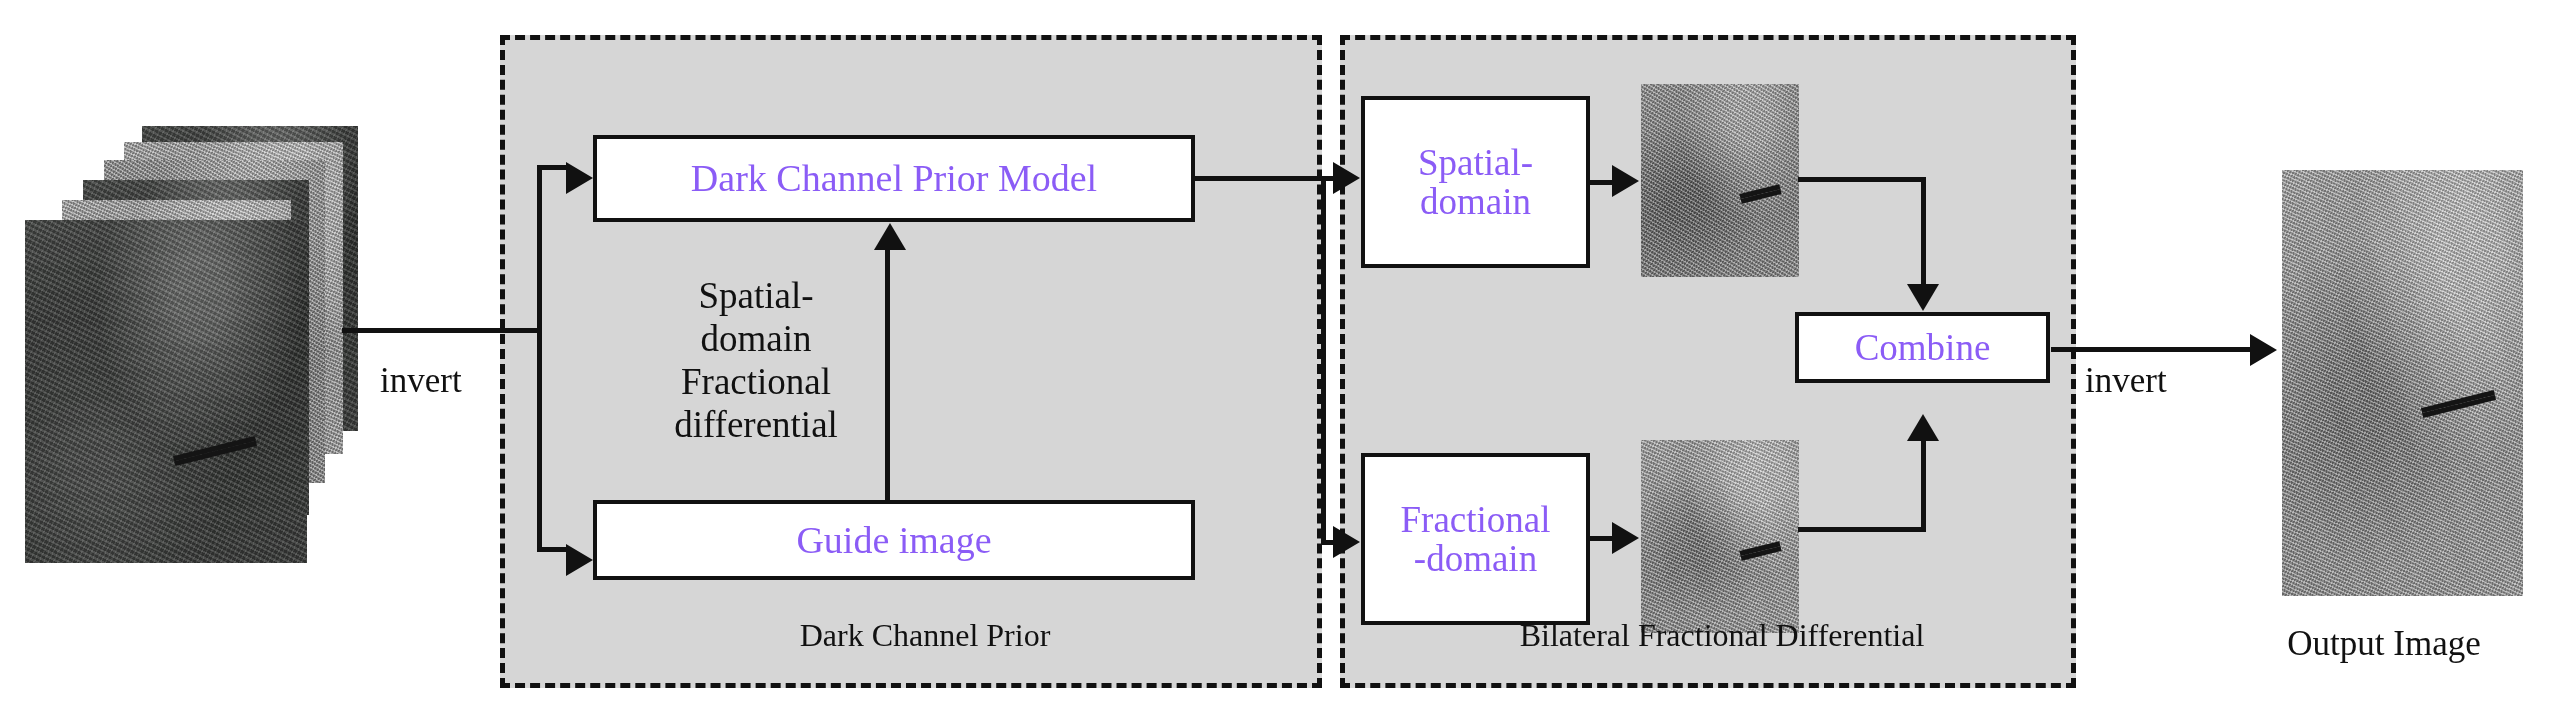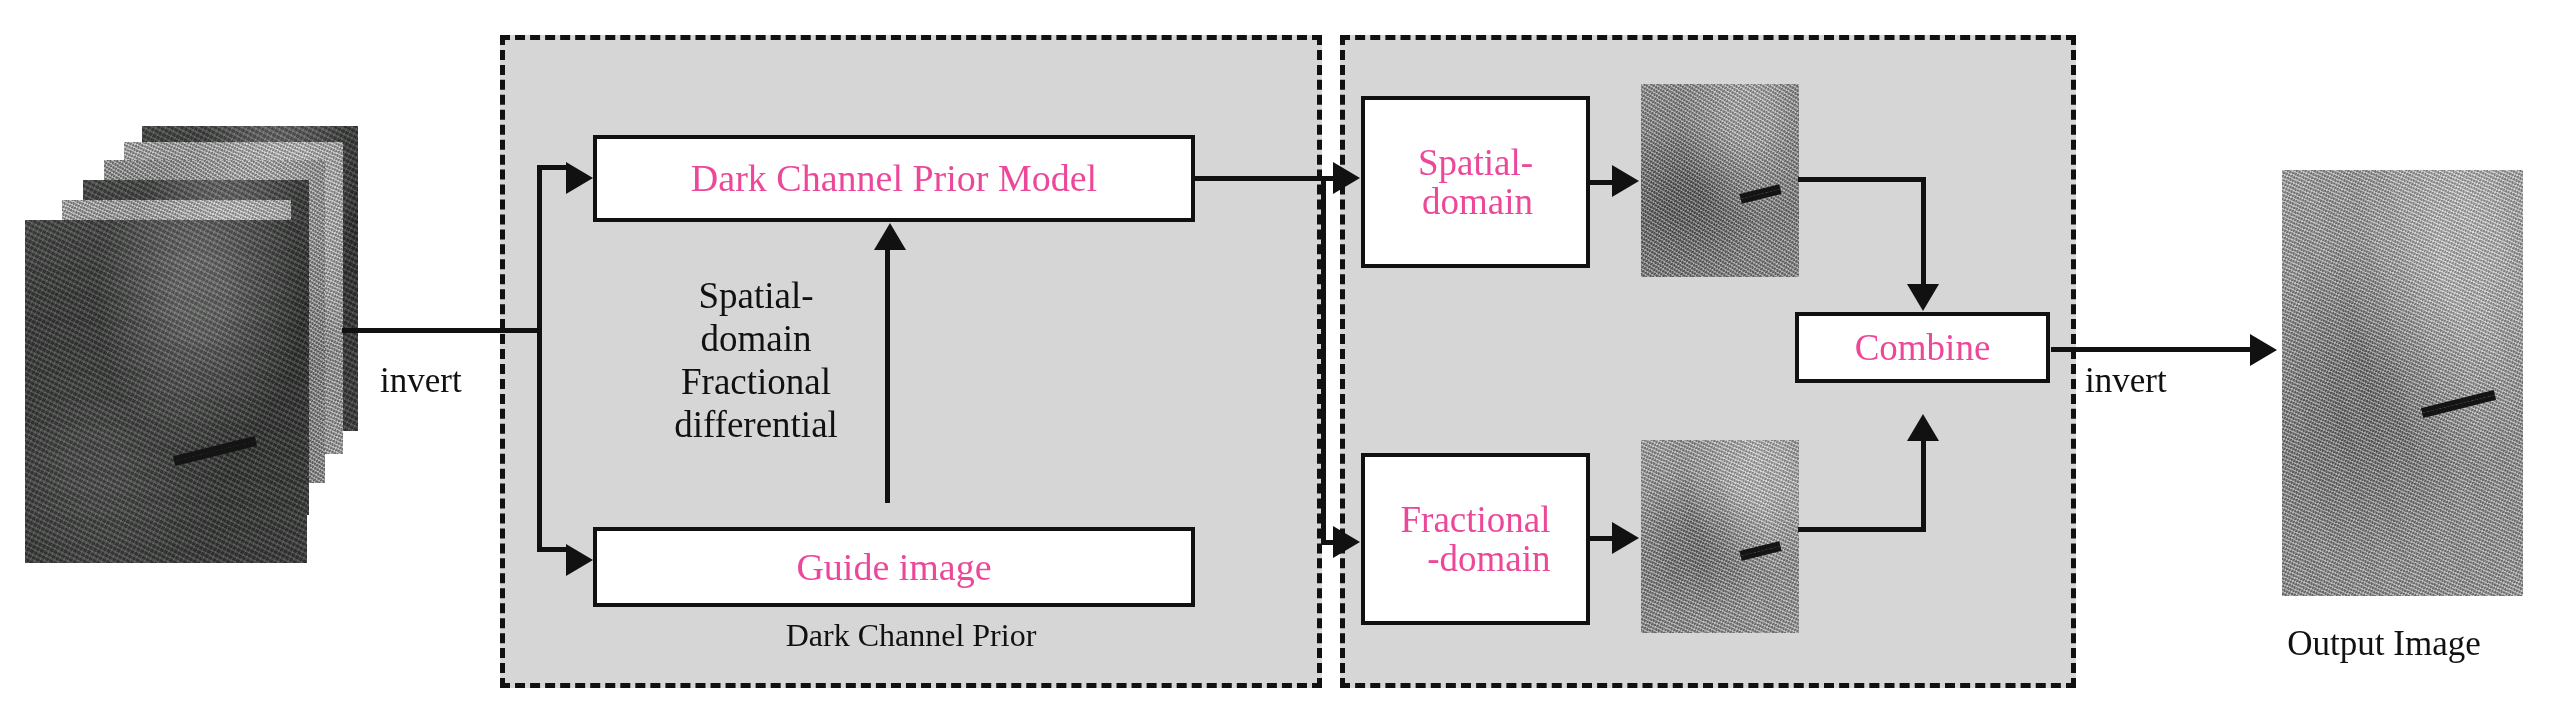--- a/index.html
+++ b/index.html
@@ -7,30 +7,30 @@
        font-family:"Liberation Serif","DejaVu Serif",serif;color:#000;}
 
   .stage{position:absolute;left:0;top:0;width:2576px;height:720px;}
 
   
   .panel{position:absolute;background:#d6d6d6;border:5px dashed #111;box-sizing:border-box;}
   #panel-dcp{left:500px;top:35px;width:822px;height:653px;}
   #panel-bfd{left:1340px;top:35px;width:736px;height:653px;}
 
   .panel-caption{position:absolute;text-align:center;font-size:32px;line-height:1;
-                 white-space:nowrap;color:#111;}
+                 white-space:nowrap;color:#111;padding-left:14px;}
   #cap-dcp{left:500px;top:619px;width:822px;}
   #cap-bfd{left:1340px;top:619px;width:736px;}
 
   
   .pbox{position:absolute;background:#fff;border:4.3px solid #111;box-sizing:border-box;
-        display:flex;align-items:center;justify-content:center;text-align:right;
-        font-size:37px;line-height:1.06;color:#ec4899;}
+        display:flex;align-items:center;justify-content:center;text-align:center;
+        font-size:37px;line-height:1.06;color:#8b5cf6;}
   #box-dcpm{left:593px;top:135px;width:602px;height:87px;font-size:38px;}
-  #box-guide{left:593px;top:500px;width:602px;height:80px;font-size:38px;margin-top:27px;}
+  #box-guide{left:593px;top:500px;width:602px;height:80px;font-size:38px;}
   #box-spatial{left:1361px;top:96px;width:229px;height:172px;}
   #box-intensity{left:1361px;top:453px;width:229px;height:172px;}
   #box-combine{left:1795px;top:312px;width:255px;height:71px;}
 
   
   #lbl-sdfd{position:absolute;left:639px;top:275px;width:234px;
             text-align:center;font-size:37px;line-height:1.16;color:#111;}
 
   
   .invert{position:absolute;font-size:35px;line-height:1;color:#111;white-space:nowrap;text-align:center;}
@@ -189,20 +189,21 @@
   <div class="arrow-d" style="left:1907px;top:284px;"></div>
 
   <div class="ln hl" style="left:1798px;top:527px;width:128px;"></div>
   <div class="ln vl" style="left:1921px;top:441px;height:90px;"></div>
   <div class="arrow-u" style="left:1907px;top:414px;"></div>
 
   <div class="pbox" id="box-combine">
     <span>Combine</span>
   </div>
 
+  <div class="panel-caption" id="cap-bfd">Bilateral Fractional Differential</div>
 
   <div class="ln hl" style="left:2051px;top:347px;width:207px;"></div>
   <div class="arrow-r" style="left:2250px;top:334px;"></div>
   <span class="invert" id="invert-right">invert</span>
 
   <div class="thumb tex-light" id="thumb-output" style="left:2282px;top:170px;width:241px;height:426px;">
     <div class="streak" style="left:139px;top:229px;width:75px;"></div>
   </div>
 
   <div class="img-caption" id="cap-output">Output Image</div>

